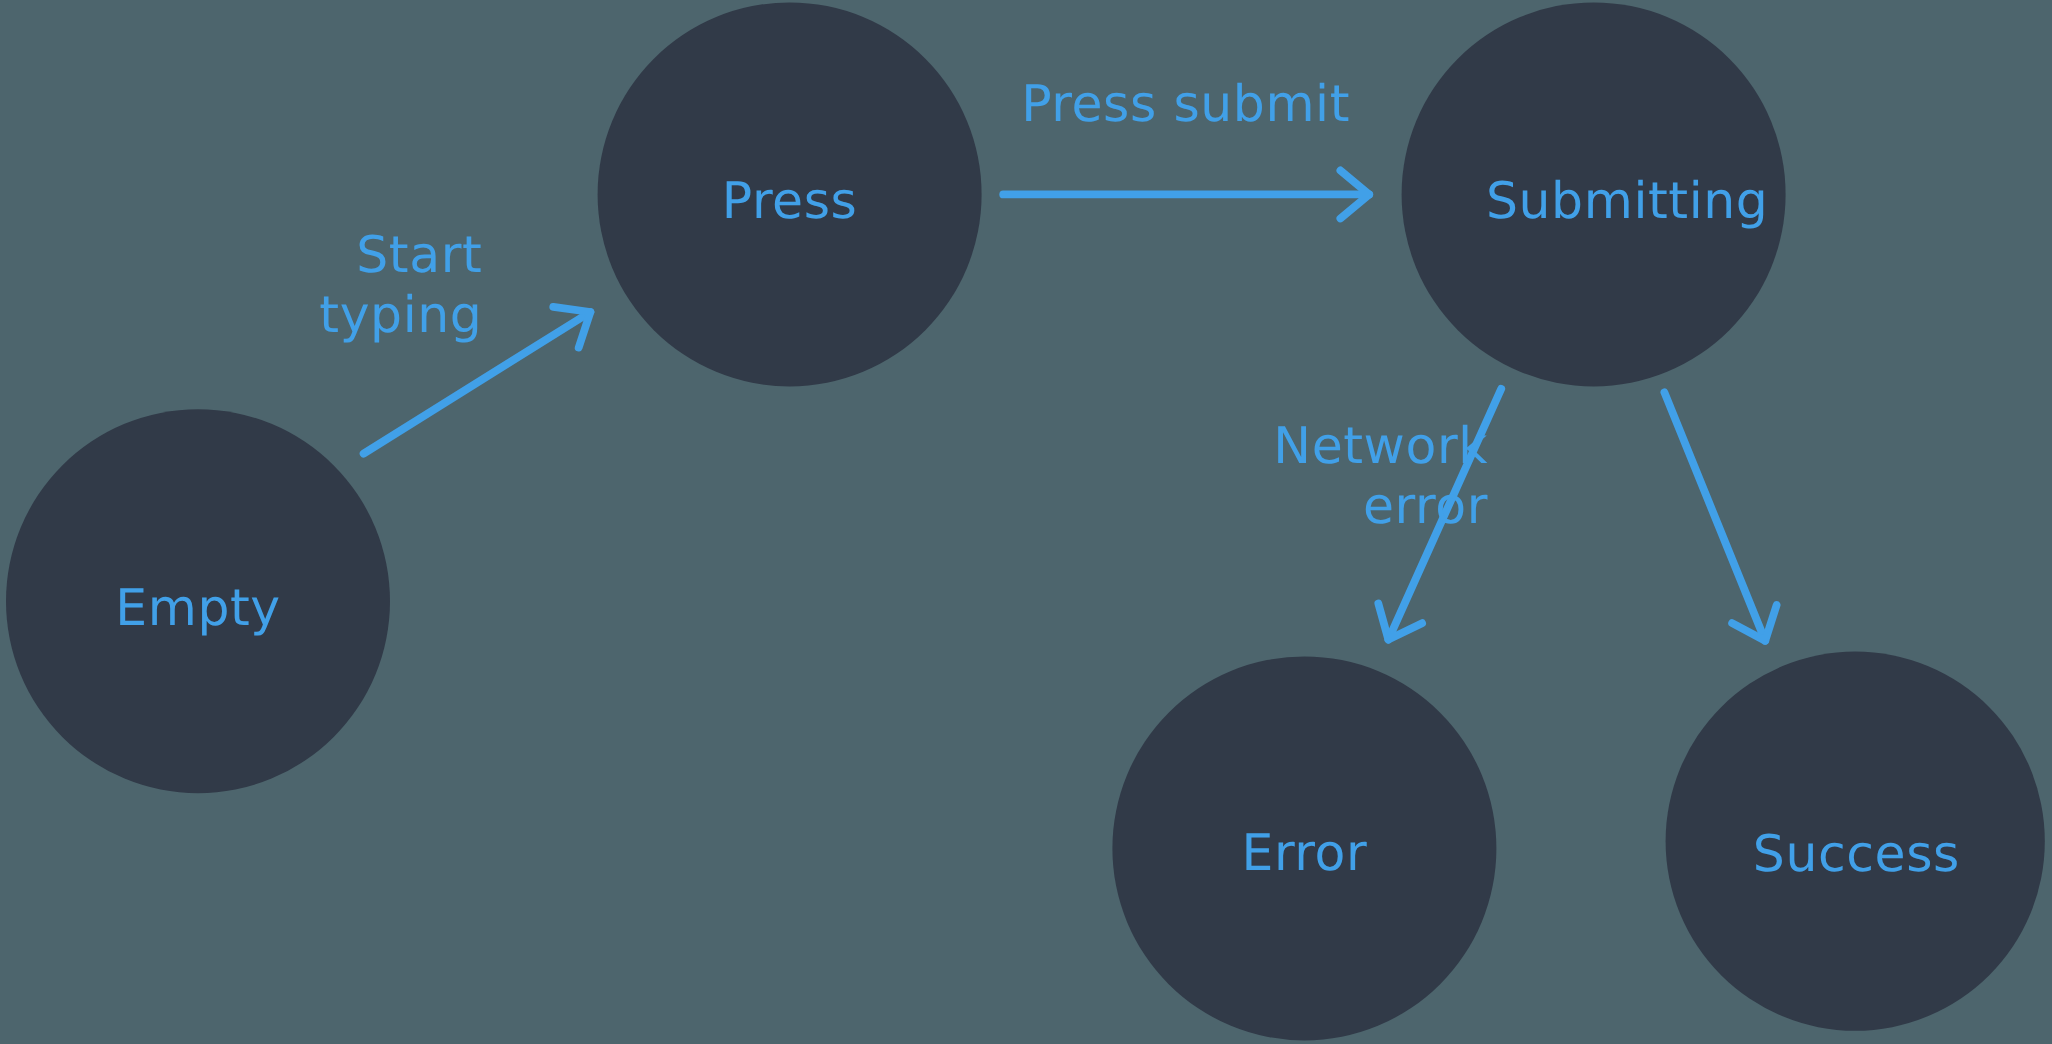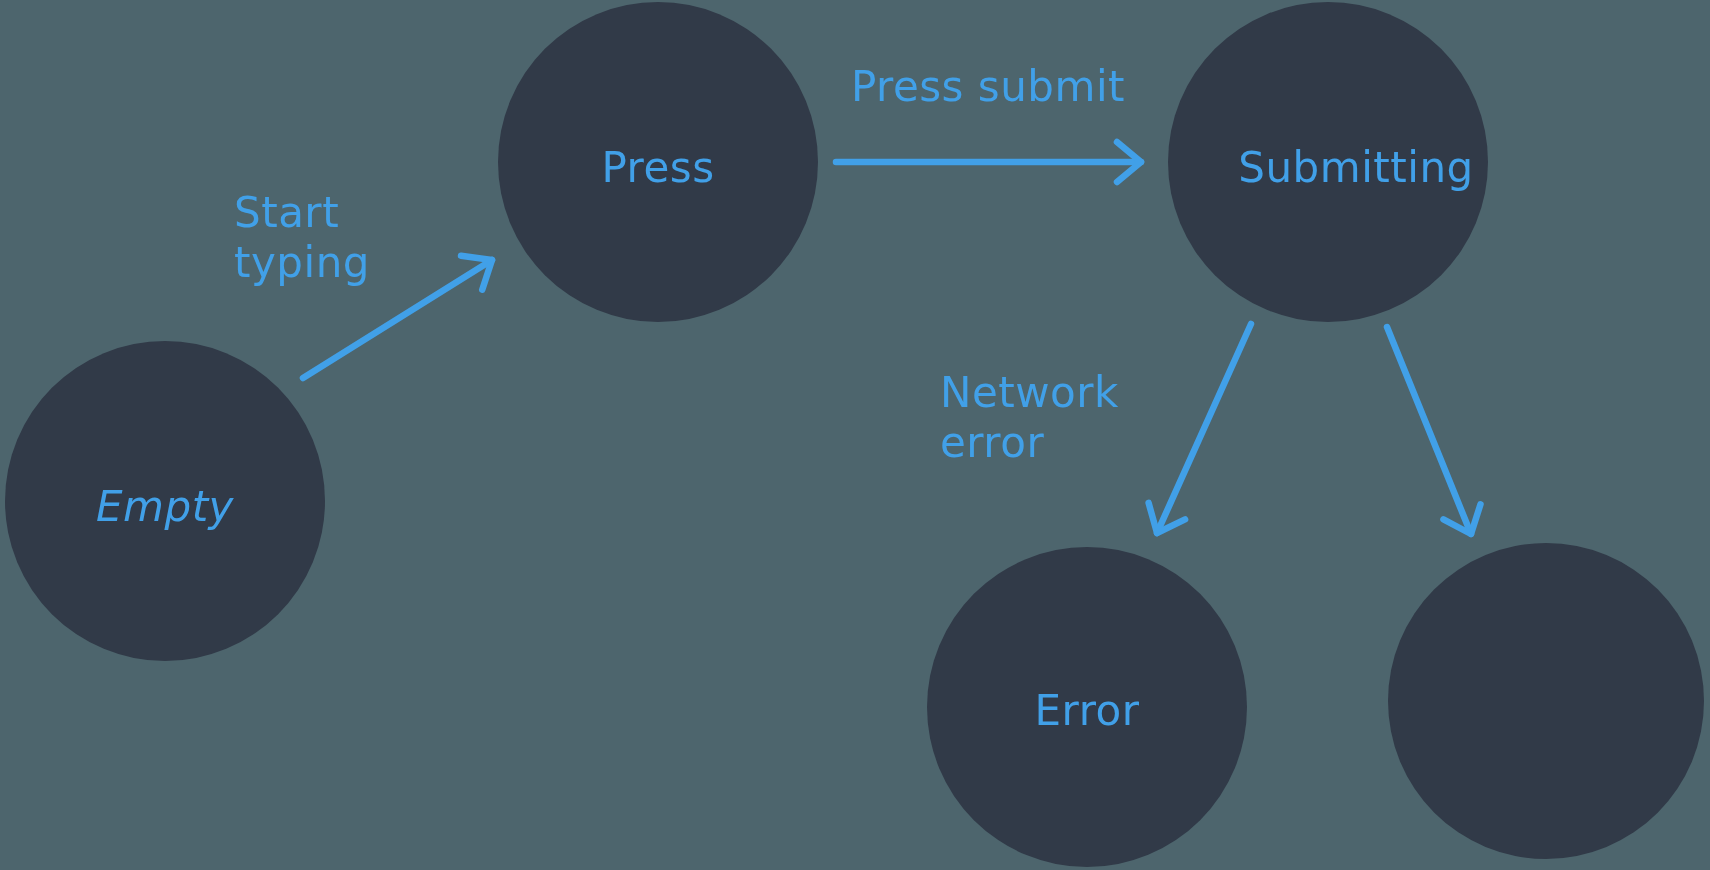--- a/index.html
+++ b/index.html
@@ -25,21 +25,21 @@
     fill: none;
     stroke-linecap: round;
     stroke-linejoin: round;
   }
   .lbl {
     position: absolute;
     transform: translate(-50%, -50%);
     color: var(--accent, #41a0e8);
     font-size: 42px;
     line-height: 50px;
-    text-align: left;
+    text-align: right;
     letter-spacing: 0.5px;
   }
   .nowrap { white-space: nowrap; }
   .w150 { width: 150px; }
   .w200 { width: 200px; }
 </style>
 </head>
 <body>
 
 <div class="canvas">
@@ -56,22 +56,23 @@
     <path class="edge-line" d="M1251 324 L1157 533" marker-end="url(#chev)"></path>
     <path class="edge-line" d="M1387 327 L1471 534" marker-end="url(#chev)"></path>
 
     <circle class="node-circle" cx="165" cy="501" r="160"></circle>
     <circle class="node-circle" cx="658" cy="162" r="160"></circle>
     <circle class="node-circle" cx="1328" cy="162" r="160"></circle>
     <circle class="node-circle" cx="1087" cy="707" r="160"></circle>
     <circle class="node-circle" cx="1546" cy="701" r="158"></circle>
   </svg>
 
-  <div class="lbl nowrap" style="left:165px;  top:507px;font-style:italic;">Empty</div>
+  <div class="lbl nowrap" style="left:165px;  top:507px;">Empty</div>
   <div class="lbl nowrap" style="left:658px;  top:168px;">Press</div>
   <div class="lbl nowrap" style="left:1328px; top:168px;margin-left:28px;">Submitting</div>
   <div class="lbl nowrap" style="left:1087px; top:711px;">Error</div>
+  <div class="lbl nowrap" style="left:1547px; top:712px;">Success</div>
 
-  <div class="lbl w150" style="left:309px;  top:238px;">Start typing</div>
+  <div class="lbl w150" style="left:327px;  top:238px;">Start typing</div>
   <div class="lbl nowrap" style="left:988px; top:87px;">Press submit</div>
-  <div class="lbl w200" style="left:1040px; top:397px;margin-top:21px;">Network error</div>
+  <div class="lbl w200" style="left:1140px; top:397px;">Network error</div>
 
 </div>
 
 </body></html>

